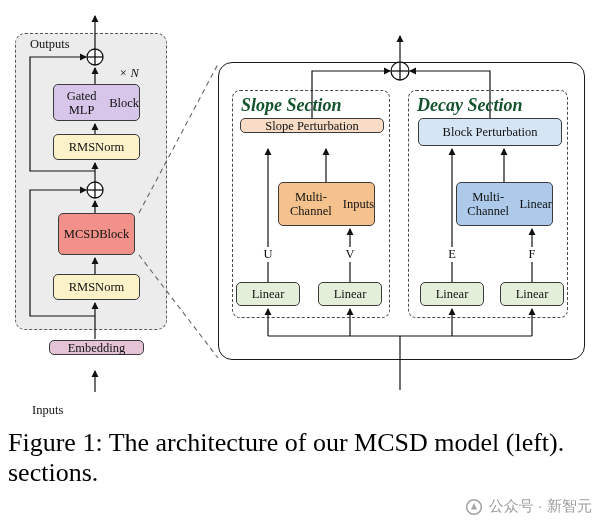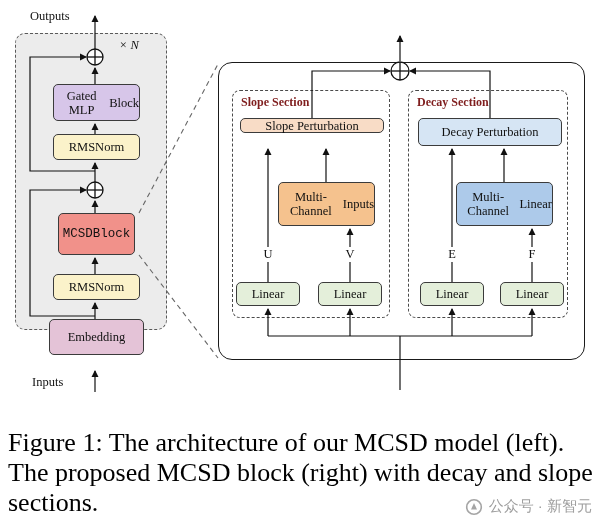--- a/index.html
+++ b/index.html
@@ -2,22 +2,22 @@
 <html><head>
 <meta charset="utf-8">
 <style>
   html,body{margin:0;padding:0;background:#fff;}
   #screenshot{position:relative;width:605px;height:531px;background:#fff;overflow:hidden;
               font-family:"Liberation Serif", serif;}
   .container{position:absolute;box-sizing:border-box;}
   .box{position:absolute;box-sizing:border-box;border:1.2px solid #3b3b3b;border-radius:5px;
        display:flex;flex-direction:row;align-items:center;justify-content:center;
        font-size:12.5px;line-height:1.12;color:#111;text-align:center;}
-  .lbl{position:absolute;font-size:12.5px;color:#111;white-space:nowrap;}
-  .sec-title{position:absolute;font-size:12px;font-weight:bold;color:#7f1d1d;white-space:nowrap;}
+  .lbl{position:absolute;font-size:12.5px;color:#111;white-space:nowrap;margin-top:28px;}
+  .sec-title{position:absolute;font-size:18px;font-weight:bold;color:#14532d;white-space:nowrap;font-style:italic;}
   .var{position:absolute;font-size:12.5px;color:#111;background:#fff;padding:0 3px;
        transform:translateX(-50%);}
   .caption{position:absolute;left:8px;top:428px;width:594px;font-size:26px;color:#000;}
   .caption div{line-height:30px;}
   .watermark{position:absolute;top:497px;right:13px;display:flex;align-items:center;gap:6px;
              color:#9e9e9e;font-size:15px;font-family:"Liberation Sans", sans-serif;}
 </style>
 </head>
 <body>
 
@@ -103,30 +103,30 @@
 
   <div class="box" style="left:53px;top:84px;width:87px;height:37px;background:#d7c6e9;">
     <span>Gated MLP</span>
     <span>Block</span>
   </div>
 
   <div class="box" style="left:53px;top:134px;width:87px;height:26px;background:#fbf2ca;">
     <span>RMSNorm</span>
   </div>
 
-  <div class="box" style="left:58px;top:213px;width:77px;height:42px;background:#f1918a;font-family:Liberation Mono, monospace;">
+  <div class="box" style="left:58px;top:213px;width:77px;height:42px;background:#f1918a;">
     <span>MCSD</span>
     <span>Block</span>
   </div>
 
   <div class="box" style="left:53px;top:274px;width:87px;height:26px;background:#fbf2ca;">
     <span>RMSNorm</span>
   </div>
 
-  <div class="box" style="left:49px;top:319px;width:95px;height:36px;background:#e4c3d7;">
+  <div class="box" style="left:49px;top:340px;width:95px;height:15px;background:#e4c3d7;">
     <span>Embedding</span>
   </div>
 
   <div class="lbl" style="left:32px;top:375px;">Inputs</div>
 
   <div class="sec-title" style="left:241px;top:95px;">Slope Section</div>
 
   <div class="box" style="left:240px;top:118px;width:144px;height:15px;background:#f8dcc6;">
     <span>Slope Perturbation</span>
   </div>
@@ -142,41 +142,40 @@
   <div class="box" style="left:236px;top:282px;width:64px;height:24px;background:#e4efda;">
     <span>Linear</span>
   </div>
   <div class="box" style="left:318px;top:282px;width:64px;height:24px;background:#e4efda;">
     <span>Linear</span>
   </div>
 
   <div class="sec-title" style="left:417px;top:95px;">Decay Section</div>
 
   <div class="box" style="left:418px;top:118px;width:144px;height:28px;background:#d6e5f4;">
-    <span>Decay Perturbation</span>
+    <span>Block Perturbation</span>
   </div>
 
   <div class="box" style="left:456px;top:182px;width:97px;height:44px;background:#adcaea;">
     <span>Multi-Channel</span>
     <span>Linear</span>
   </div>
 
   <div class="var" style="left:452px;top:247px;">E</div>
   <div class="var" style="left:532px;top:247px;">F</div>
 
   <div class="box" style="left:420px;top:282px;width:64px;height:24px;background:#e4efda;">
     <span>Linear</span>
   </div>
   <div class="box" style="left:500px;top:282px;width:64px;height:24px;background:#e4efda;">
     <span>Linear</span>
   </div>
 
   <div class="caption">
     <div>Figure 1: The architecture of our MCSD model (left).</div>
-    <div>The proposed MCSD block (right) with decay and slope</div>
     <div>sections.</div>
   </div>
 
   <div class="watermark">
     <svg width="18" height="18" viewBox="0 0 18 18">
       <circle cx="9" cy="9" r="7.3" fill="none" stroke="#a5a5a5" stroke-width="1.6"></circle>
       <path d="M6,11.5 L9,5 L12,11.5 Z" fill="#a5a5a5"></path>
     </svg>
     <span>公众号 · 新智元</span>
   </div>

